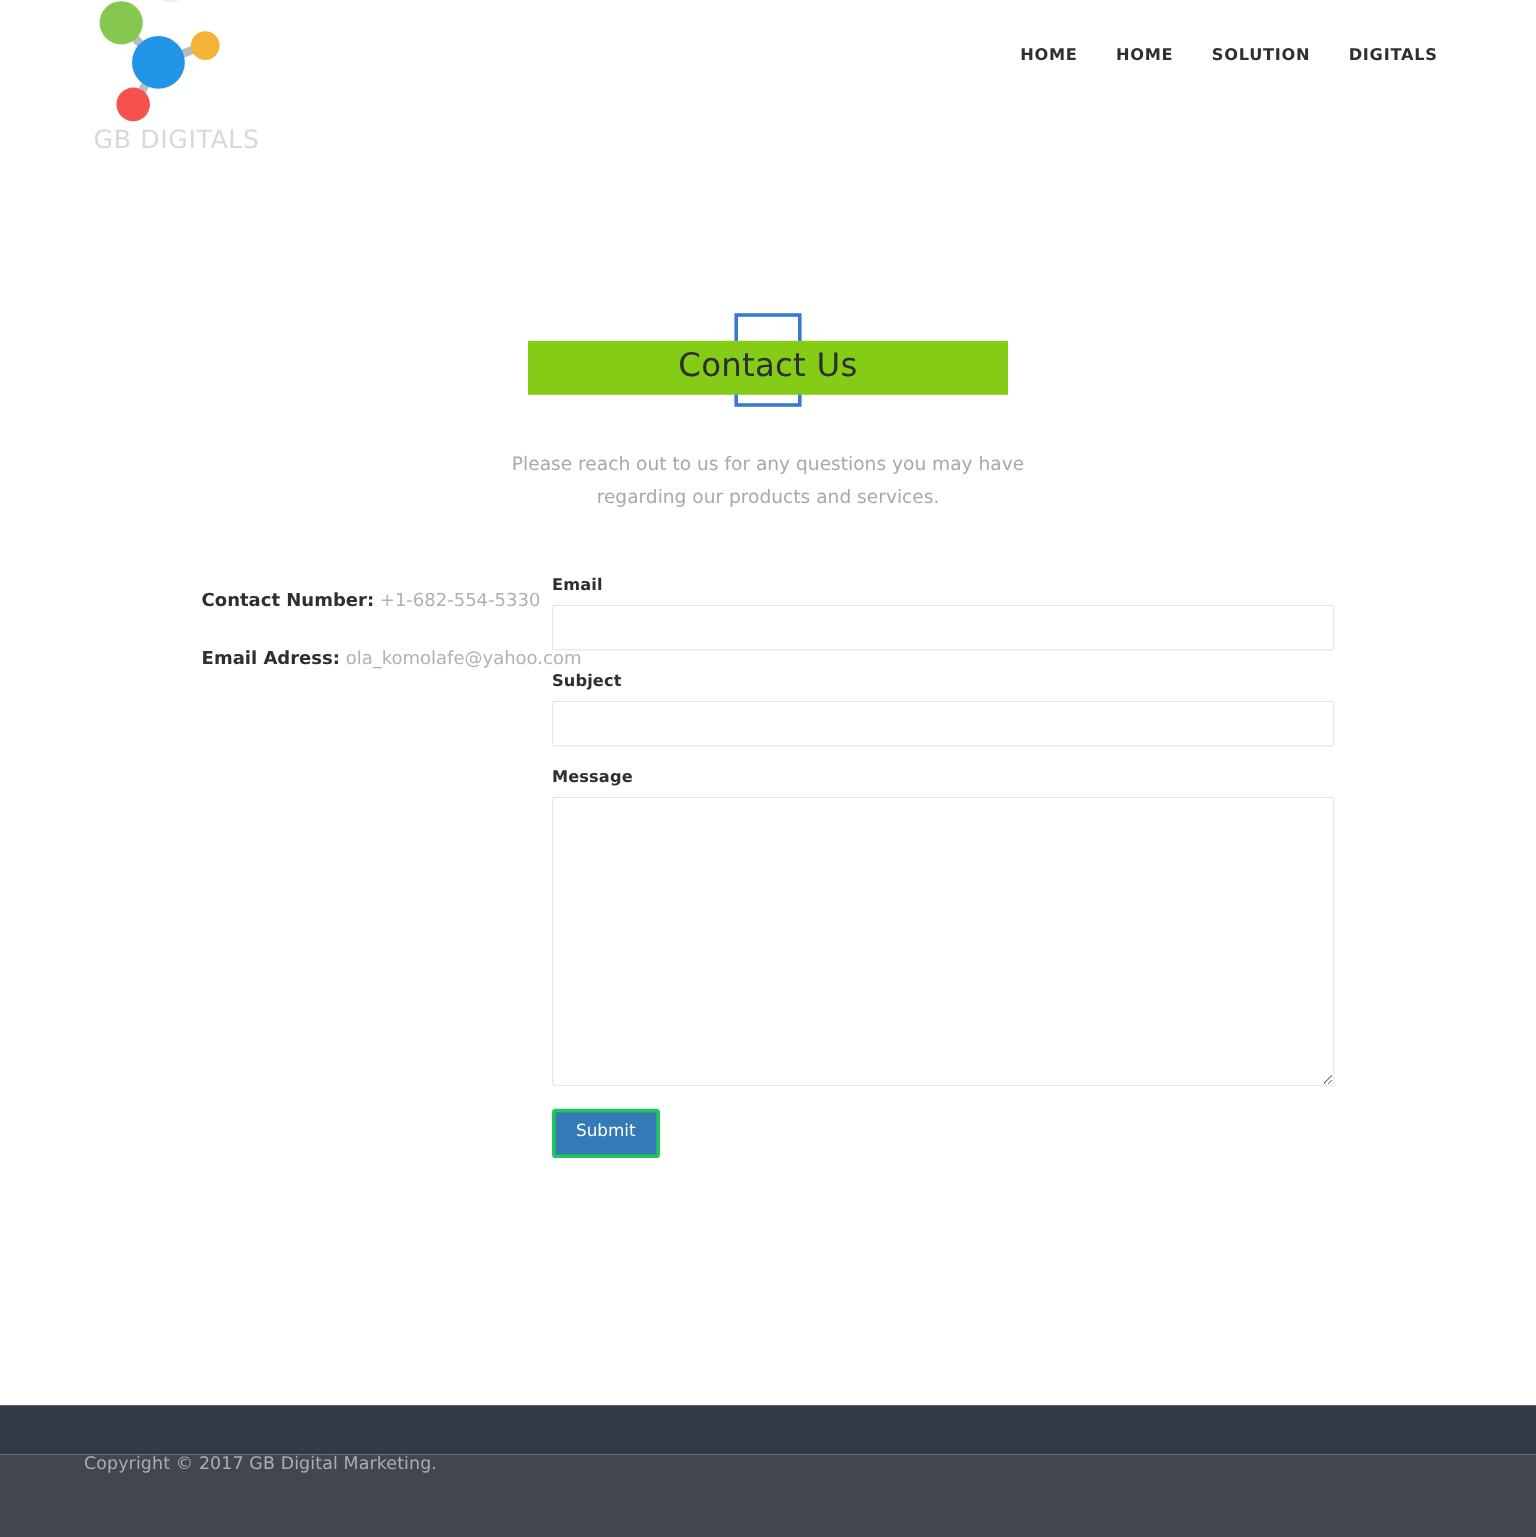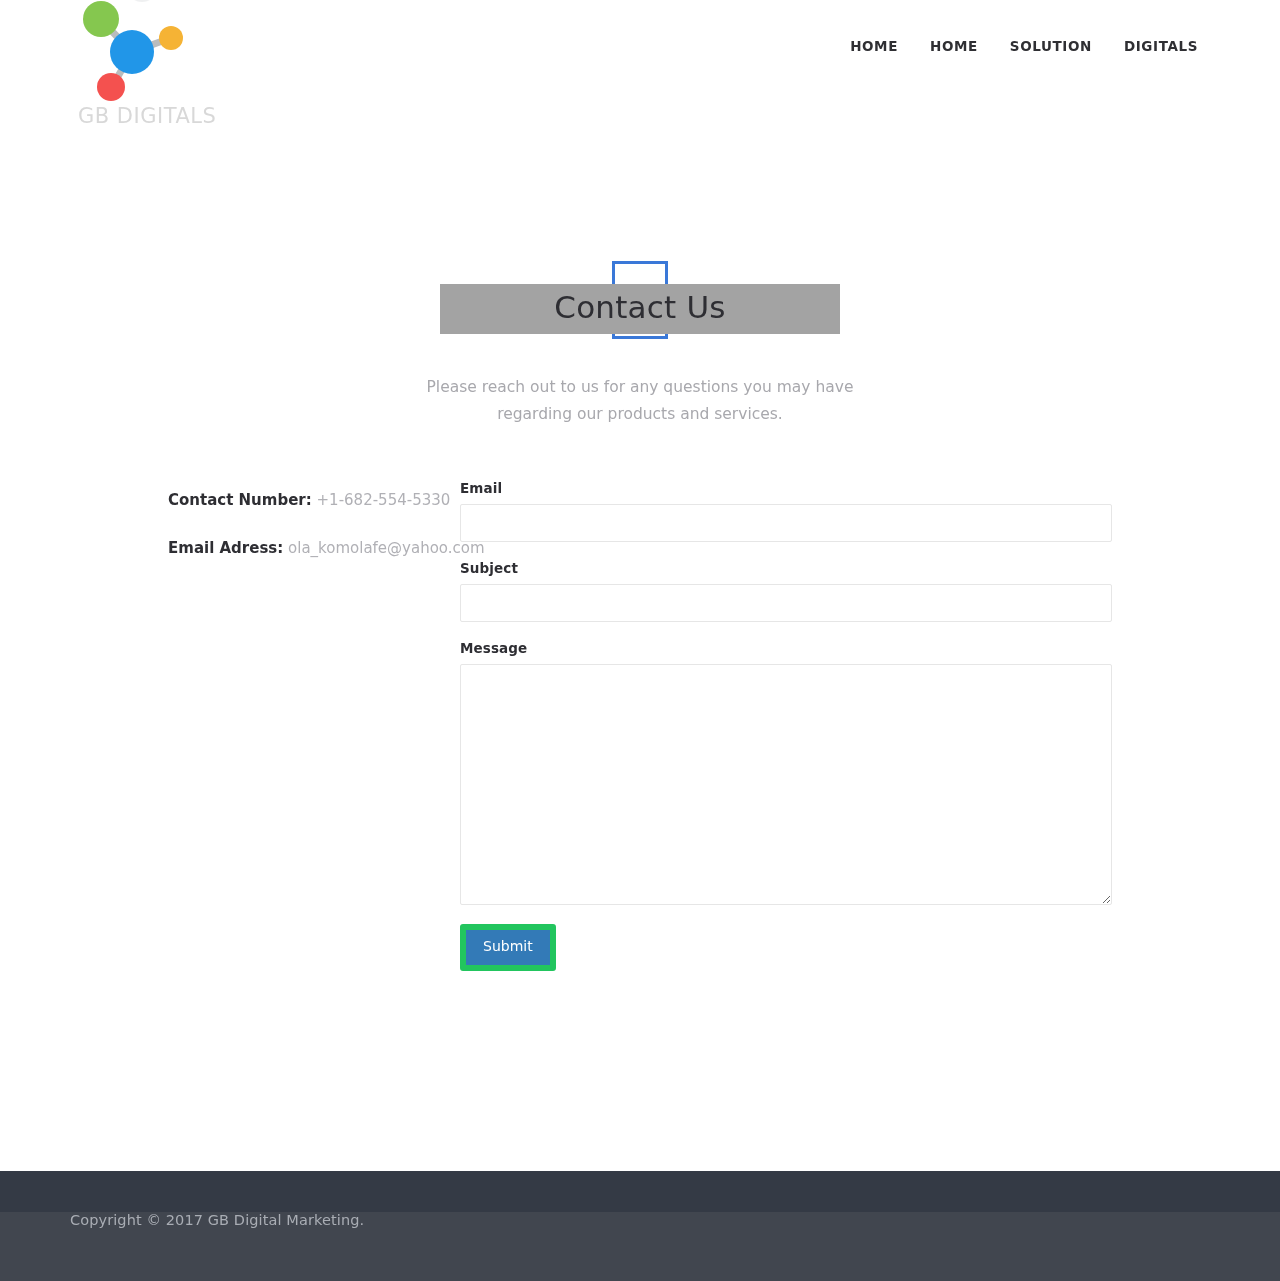--- a/index.html
+++ b/index.html
@@ -90,25 +90,25 @@
     height: 78px;
     border: 3px solid #3a78d8;
   }
   .page-title {
     position: absolute;
     left: 0;
     right: 0;
     top: 32px;
     margin: 0;
     font-family: "DejaVu Sans", sans-serif;
-    font-size: 31px;
+    font-size: 27px;
     font-weight: 400;
     color: #2e2e33;
     letter-spacing: 0.2px;
-    background: #a3a3a3;
+    background: #84cc16;
     padding: 5px 0 7px 0;
     line-height: 1.22;
   }
   .page-subtitle {
     margin: 18px auto 0 auto;
     width: 470px;
     font-family: "DejaVu Sans", sans-serif;
     font-size: 15.5px;
     line-height: 1.75;
     color: #a8a8ad;
@@ -182,21 +182,21 @@
     font-family: "DejaVu Sans", sans-serif;
     font-size: 14px;
     color: #555;
     outline: none;
     resize: vertical;
   }
   .submit-row { margin-top: 19px; }
   .submit-button {
     display: inline-block;
     background: #337ab7;
-    border: 6px solid #22c55e;
+    border: 3px solid #22c55e;
     border-radius: 3px;
     color: #ffffff;
     font-family: "DejaVu Sans", sans-serif;
     font-size: 14px;
     padding: 9px 17px 10px 17px;
     cursor: pointer;
     line-height: 1.1;
   }
 
   

